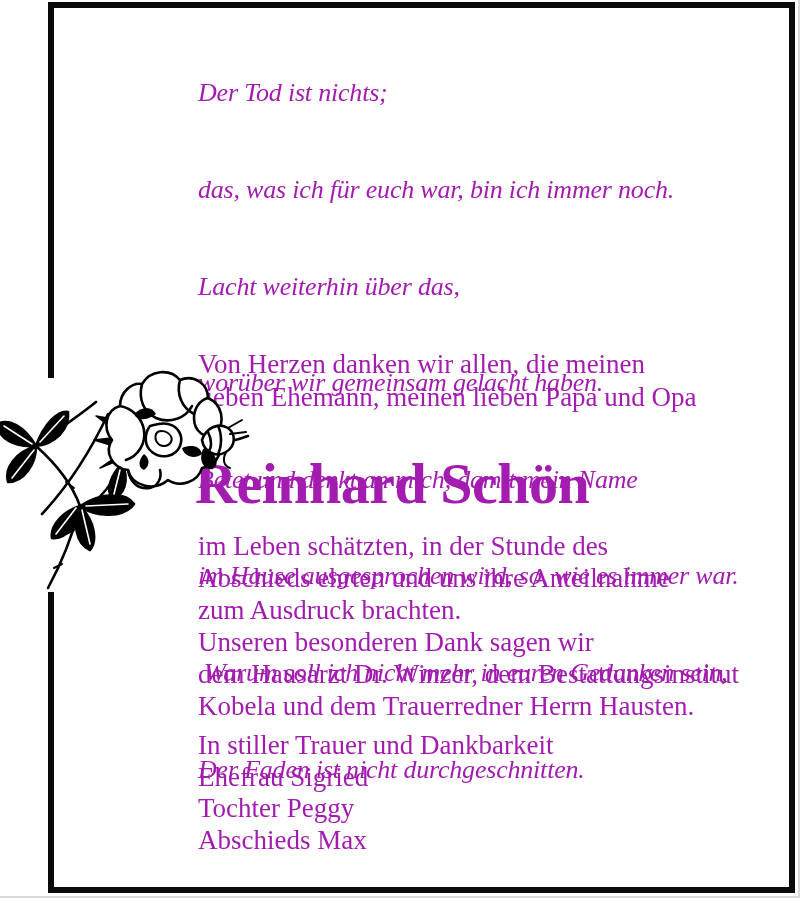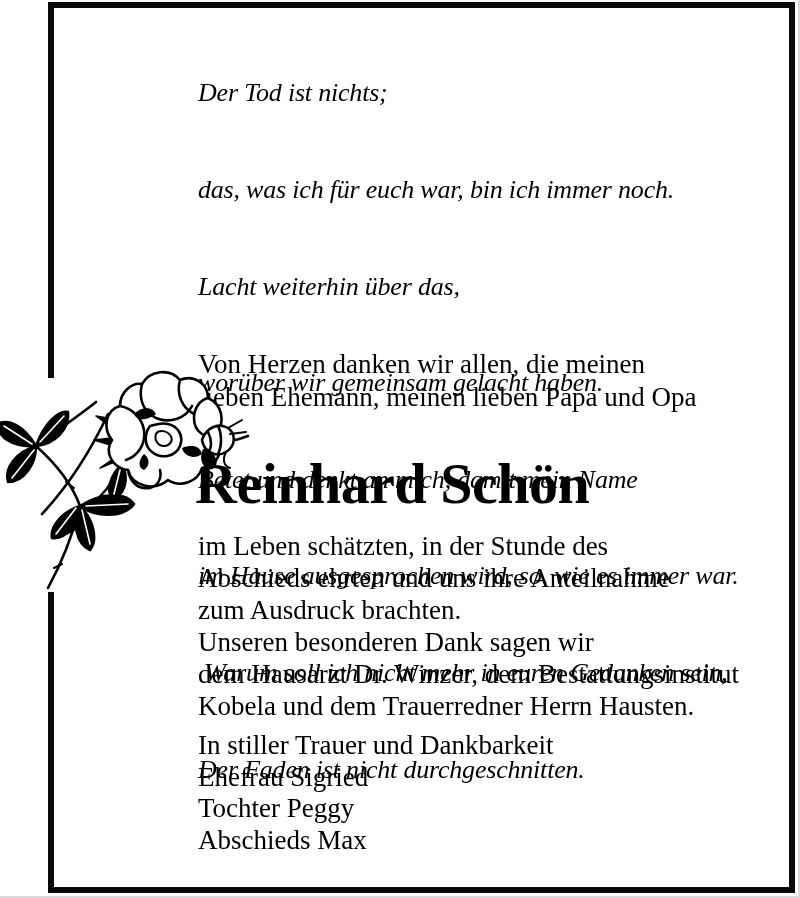--- a/index.html
+++ b/index.html
@@ -1,18 +1,18 @@
 <!DOCTYPE html>
 <html><head>
 <meta charset="utf-8">
 <style>
   html,body { margin:0; padding:0; background:#ffffff; }
   .page {
     position:relative; width:800px; height:898px;
-    background:#ffffff; overflow:hidden; color:#000000;
+    background:#ffffff; overflow:hidden; color:#a21caf;
     font-family:"Liberation Serif","DejaVu Serif",serif;
   }
   .frame {
     position:absolute; left:48px; top:2px; width:747px; height:891px;
     border:6px solid #0a0a0a; box-sizing:border-box;
   }
   
   .frame-gap {
     position:absolute; left:46px; top:378px; width:11px; height:214px;
     background:#ffffff;

